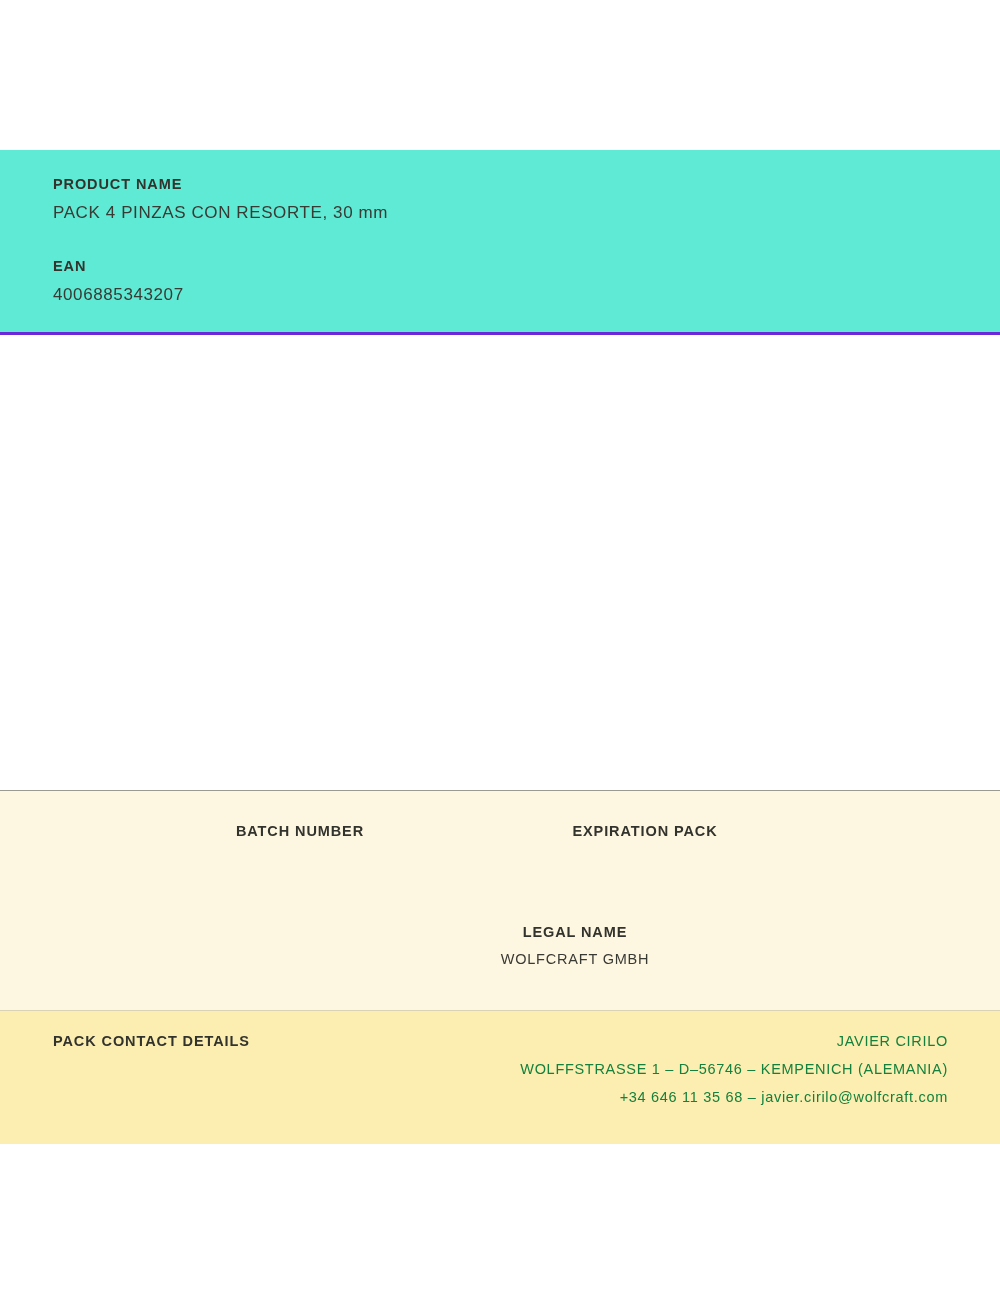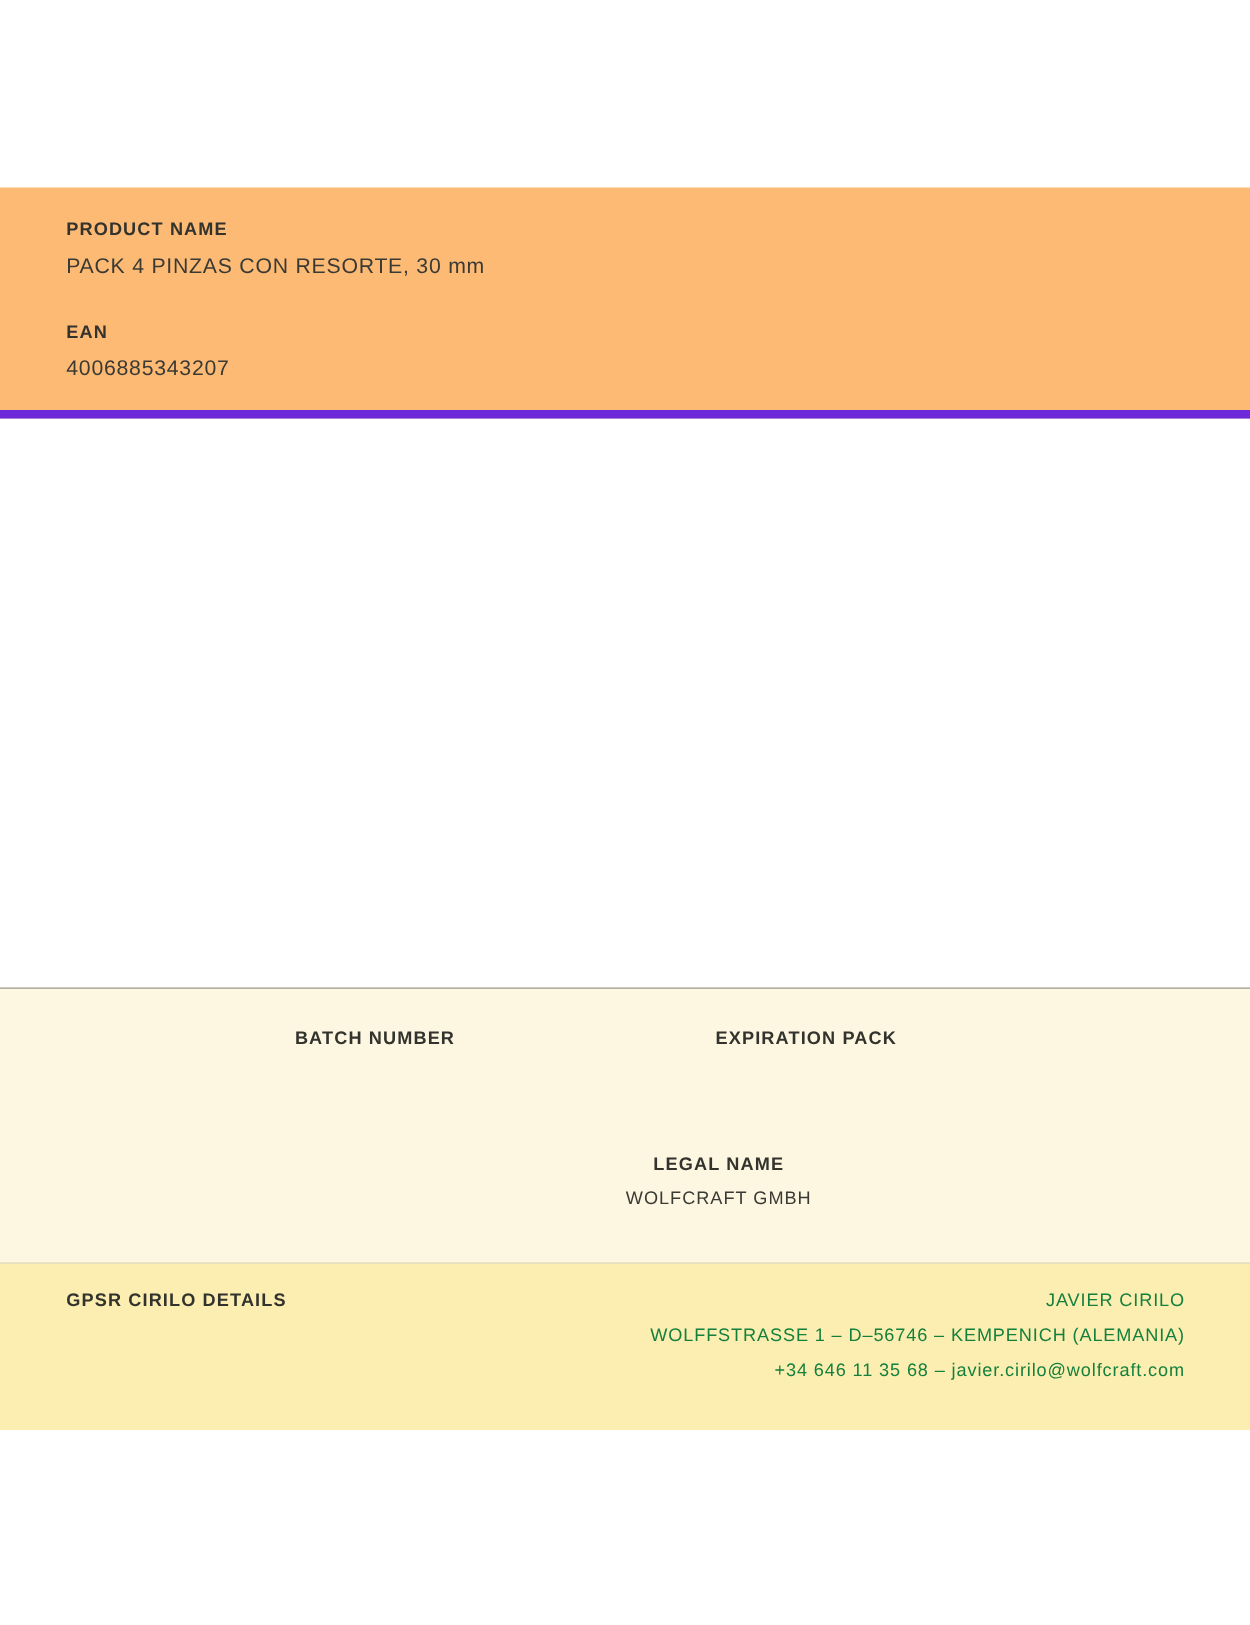--- a/index.html
+++ b/index.html
@@ -22,22 +22,22 @@
     height: 1300px;
   }
 
   
   .product-block {
     position: absolute;
     top: 150px;
     left: 0;
     width: 1000px;
     height: 185px;
-    background: #fdba74;
-    border-bottom: 7px solid #6d28d9;
+    background: #5eead4;
+    border-bottom: 3px solid #6d28d9;
     box-sizing: border-box;
   }
   .product-inner {
     padding: 26px 0 0 53px;
   }
   .field-label {
     font-size: 14.5px;
     font-weight: bold;
     letter-spacing: 0.9px;
     color: #33332e;
@@ -189,21 +189,21 @@
     </div>
     <div class="info-row second">
       <div class="info-col left-pad">
         <p class="lbl">LEGAL NAME</p>
         <p class="val">WOLFCRAFT GMBH</p>
       </div>
     </div>
   </div>
 
   <div class="gpsr-block">
-    <div class="gpsr-title">GPSR CIRILO DETAILS</div>
+    <div class="gpsr-title">PACK CONTACT DETAILS</div>
     <div class="gpsr-lines">
       <div>JAVIER CIRILO</div>
       <div>WOLFFSTRASSE 1 – D–56746 – KEMPENICH (ALEMANIA)</div>
       <div>+34 646 11 35 68 – javier.cirilo@wolfcraft.com</div>
     </div>
   </div>
 
   <div class="footer-area"></div>
 
 </div>

